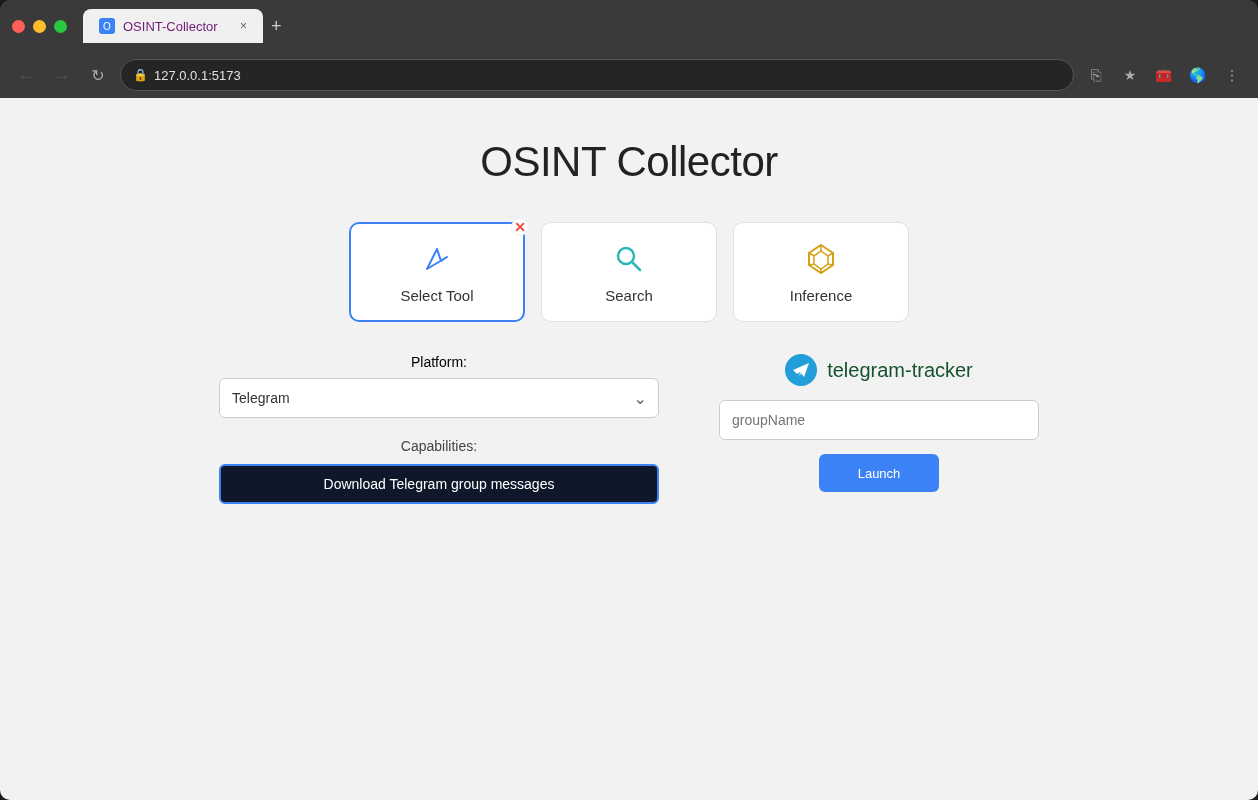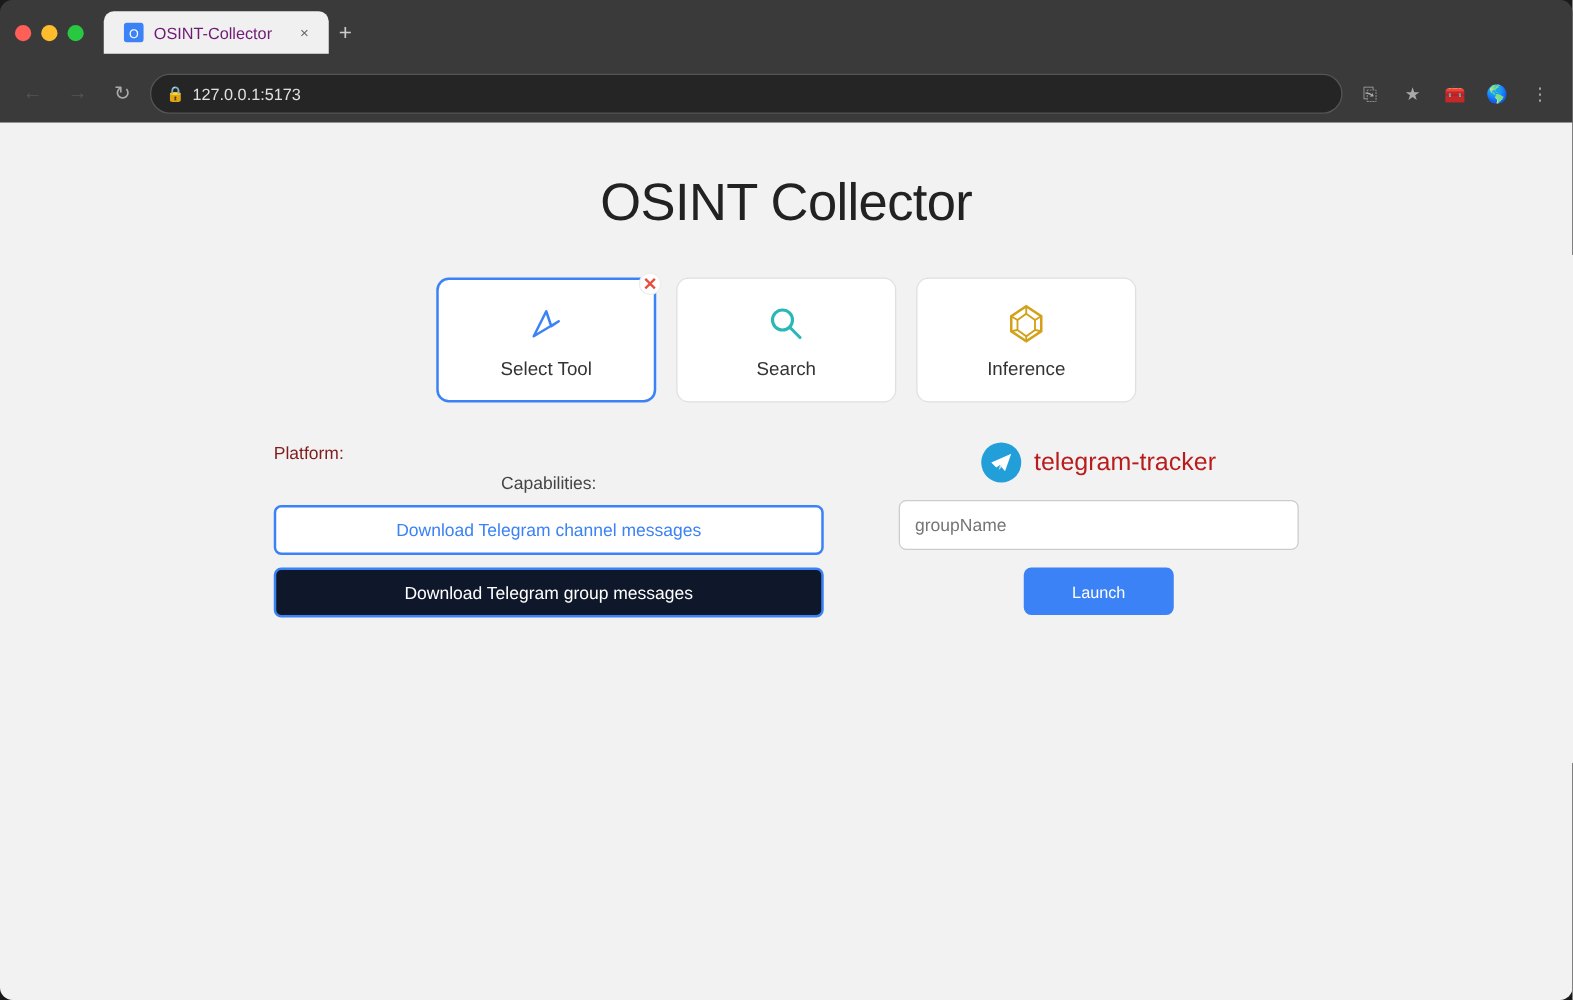--- a/index.html
+++ b/index.html
@@ -37,32 +37,32 @@
     .tool-card { background: #fff; border: 1px solid #e0e0e0; border-radius: 10px; width: 176px; height: 100px; display: flex; flex-direction: column; align-items: center; justify-content: center; gap: 10px; cursor: pointer; position: relative; transition: box-shadow 0.2s; }
     .tool-card.active { border: 2px solid #3b82f6; }
     .tool-card-label { font-size: 15px; color: #333; }
     .close-badge { position: absolute; top: -6px; right: -6px; width: 18px; height: 18px; background: #fff; border-radius: 50%; display: flex; align-items: center; justify-content: center; font-size: 14px; color: #e74c3c; font-weight: bold; border: 1px solid #eee; }
 
     
     .bottom-section { display: flex; gap: 60px; align-items: flex-start; width: 100%; max-width: 820px; }
 
     
     .platform-section { flex: 1; }
-    .platform-label { font-size: 14px; color: #7f1d1d; margin-bottom: 8px; text-align: left; }
+    .platform-label { font-size: 14px; color: #000000; margin-bottom: 8px; text-align: center; }
     .select-wrapper { position: relative; width: 100%; margin-bottom: 20px; }
     .select-wrapper select { width: 100%; height: 40px; border: 1px solid #ccc; border-radius: 6px; background: #fff; padding: 0 12px; font-size: 14px; color: #333; appearance: none; cursor: pointer; }
     .select-arrow { position: absolute; right: 12px; top: 50%; transform: translateY(-50%); color: #666; pointer-events: none; }
     .capabilities-label { font-size: 14px; color: #444; margin-bottom: 10px; text-align: center; }
     .cap-btn { width: 100%; height: 40px; border-radius: 6px; border: 2px solid #3b82f6; font-size: 14px; cursor: pointer; margin-bottom: 10px; display: flex; align-items: center; justify-content: center; }
     .cap-btn-outline { background: #fff; color: #3b82f6; }
     .cap-btn-filled { background: #0f172a; color: #fff; border-color: #3b82f6; }
 
     
     .telegram-section { flex: 0 0 320px; display: flex; flex-direction: column; align-items: center; gap: 14px; }
-    .telegram-title { display: flex; align-items: center; gap: 10px; font-size: 20px; color: #b91c1c; }
+    .telegram-title { display: flex; align-items: center; gap: 10px; font-size: 20px; color: #14532d; }
     .telegram-icon { width: 32px; height: 32px; border-radius: 50%; background: #229ed9; display: flex; align-items: center; justify-content: center; }
     .group-input { width: 100%; height: 40px; border: 1px solid #ccc; border-radius: 6px; padding: 0 12px; font-size: 14px; color: #8b5cf6; background: #fff; }
     .launch-btn { background: #3b82f6; color: #fff; border: none; border-radius: 6px; height: 38px; width: 120px; font-size: 13px; cursor: pointer; display: flex; align-items: center; justify-content: center; }
 
     
     .icon-container { display: flex; align-items: center; justify-content: center; }
   </style>
 </head>
 <body>
 
@@ -145,22 +145,29 @@
           </svg>
         </div>
         <span class="tool-card-label">Inference</span>
       </div>
     </div>
 
     <div class="bottom-section">
 
       <div class="platform-section">
         <div class="platform-label">Platform:</div>
+        <div class="select-wrapper">
+          <select>
+            <option>Telegram</option>
+            <option>Twitter</option>
+            <option>Reddit</option>
+          </select>
+          <span class="select-arrow">⌄</span>
+        </div>
         <div class="capabilities-label">Capabilities:</div>
-        <button class="cap-btn cap-btn-outline">Download Telegram channel messages</button>
         <button class="cap-btn cap-btn-filled">Download Telegram group messages</button>
       </div>
 
       <div class="telegram-section">
         <div class="telegram-title">
           <div class="telegram-icon">
             <svg width="20" height="20" viewBox="0 0 20 20" fill="none">
               <path d="M2 10 L18 3 L13 17 L9 12 L6 14 Z" fill="white"></path>
               <path d="M9 12 L8 16 L11 13 Z" fill="#cce5f5"></path>
             </svg>

